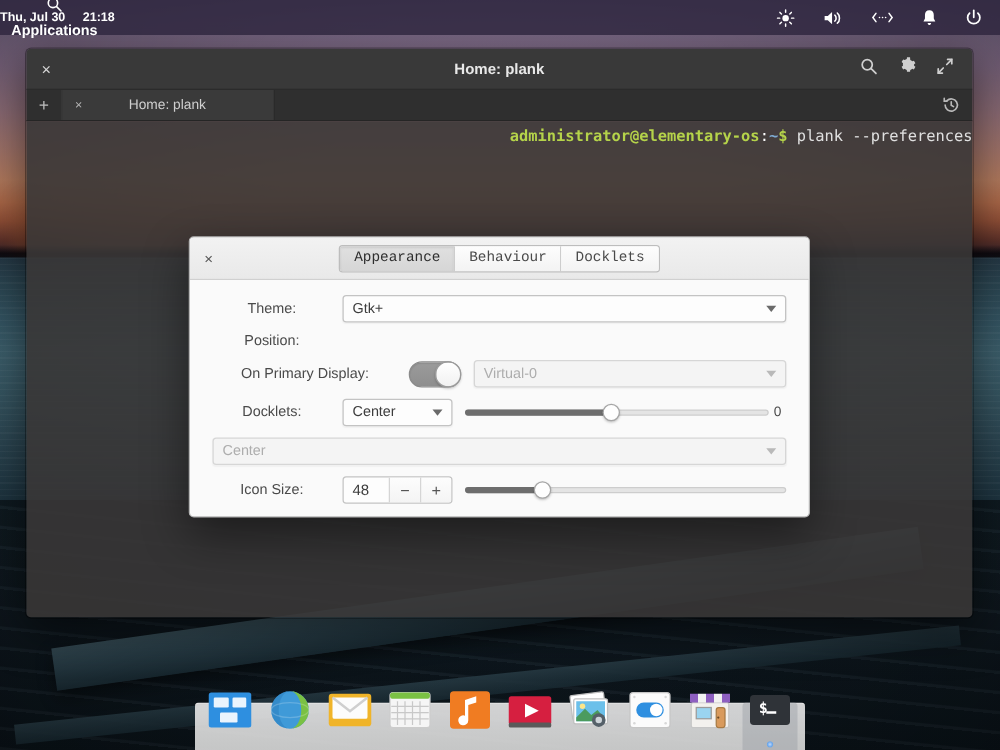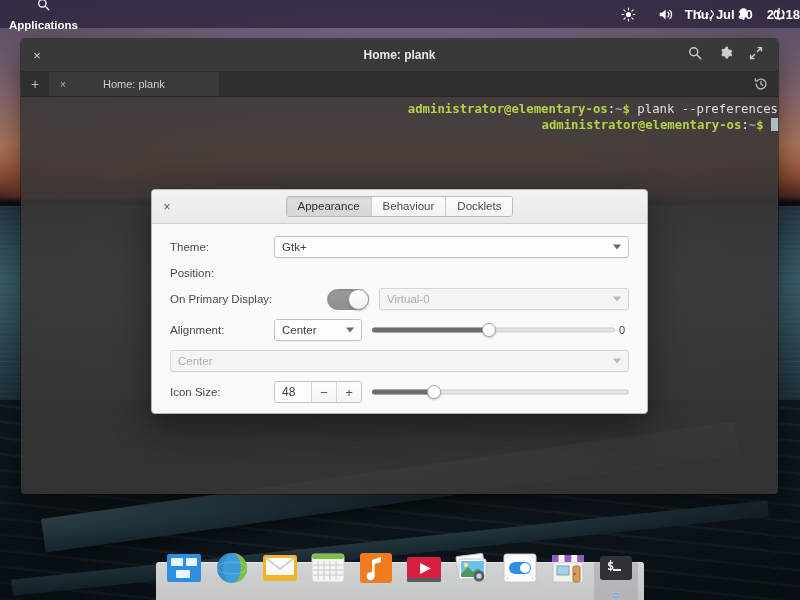--- a/index.html
+++ b/index.html
@@ -95,22 +95,22 @@
   
   #panel {
     position: absolute; left: 0; top: 0; width: 800px; height: 28px;
     background: rgba(46,38,62,0.82);
     display: flex; align-items: center;
     color: #ffffff;
     font-size: 11.5px; font-weight: bold;
     z-index: 50;
   }
   .panel-left { display: flex; align-items: center; gap: 6px; padding-left: 9px; flex-direction: column; }
-  .panel-center { position: absolute; left: 0; right: 0; text-align: right;
-    font-size: 13px; font-weight: bold; pointer-events: none; }
+  .panel-center { position: absolute; left: 0; right: 0; text-align: left;
+    font-size: 10px; font-weight: bold; pointer-events: none; }
   .panel-center span { pointer-events: auto; }
   .panel-right { margin-left: auto; display: flex; align-items: center; gap: 22px; padding-right: 14px; }
   .panel-right svg { display: block; }
   .dt-sep { display: inline-block; width: 14px; }
 
   
   #terminal {
     position: absolute; left: 21px; top: 39px; width: 757px; height: 455px;
     border-radius: 4px;
     box-shadow: 0 10px 34px rgba(0,0,0,0.55), 0 0 0 1px rgba(0,0,0,0.35);
@@ -195,38 +195,39 @@
   .dlg-close {
     width: 30px; height: 34px; display: flex; align-items: center; justify-content: center;
     color: #555; font-size: 12px; cursor: pointer;
   }
   .tabs-seg {
     position: absolute; left: 0; right: 0; margin: 0 auto;
     width: max-content; display: flex;
     border: 1px solid #bdbdbd; border-radius: 3px; overflow: hidden;
     background: #fcfcfc;
     box-shadow: 0 1px 0 rgba(255,255,255,0.7) inset;
+    font-family: Liberation Mono, monospace;
   }
   .seg-tab {
     padding: 3px 11px 4px 11px;
     font-size: 11.5px; color: #4a4a4a; cursor: pointer;
     background: linear-gradient(to bottom, #fdfdfd 0%, #f3f3f3 100%);
     border-right: 1px solid #cdcdcd;
   }
   .seg-tab:last-child { border-right: none; }
   .seg-tab.active {
     background: linear-gradient(to bottom, #e0e0e0 0%, #d6d6d6 100%);
     color: #2e2e2e;
     box-shadow: 0 1px 2px rgba(0,0,0,0.12) inset;
   }
 
   .dlg-body { padding: 12px 18px 0 18px; }
   .row { display: flex; align-items: center; margin-bottom: 9px; }
   .lbl {
-    width: 104px; text-align: left; padding-right: 9px;
+    width: 104px; text-align: center; padding-right: 9px;
     color: #4a4a4a; font-size: 11.5px; white-space: nowrap;
   }
 
   .combo {
     position: relative; flex: 1; height: 22px;
     background: #fdfdfd; border: 1px solid #c3c3c3; border-radius: 3px;
     display: flex; align-items: center; padding-left: 7px;
     font-size: 11.5px; color: #3c3c3c; cursor: pointer;
     box-shadow: 0 1px 1px rgba(0,0,0,0.04);
   }
@@ -445,21 +446,20 @@
         <svg width="14" height="14" viewBox="0 0 16 16" stroke="#b9b9b9" stroke-width="1.5" fill="none" stroke-linecap="round">
           <path d="M2.4 8a5.6 5.6 0 1 0 1.7-4"></path>
           <path d="M1.6 1.8 V4.4 H4.2"></path>
           <path d="M8 5.1 V8.2 L10.1 9.5"></path>
         </svg>
       </div>
     </div>
 
     <div class="term-body">
       <div class="term-line"><span class="c-user">administrator@elementary-os</span><span class="c-colon">:</span><span class="c-path">~</span><span class="c-dollar">$</span><span class="c-cmd"> plank --preferences</span></div>
-      <div class="term-line"><span class="c-user">administrator@elementary-os</span><span class="c-colon">:</span><span class="c-path">~</span><span class="c-dollar">$</span><span class="c-cmd"> </span><span class="cursor-block"></span></div>
     </div>
   </div>
 
   <div id="plank-dialog">
     <div class="dlg-header">
       <div class="dlg-close">×</div>
       <div class="tabs-seg">
         <div class="seg-tab active">Appearance</div>
         <div class="seg-tab">Behaviour</div>
         <div class="seg-tab">Docklets</div>
@@ -485,21 +485,21 @@
         <div class="switch">
           <div class="knob"></div>
         </div>
         <div class="combo disabled gap-l">
           <span>Virtual-0</span>
           <span class="arrow"></span>
         </div>
       </div>
 
       <div class="row">
-        <div class="lbl">Alignment:</div>
+        <div class="lbl">Docklets:</div>
         <div class="combo small">
           <span>Center</span>
           <span class="arrow"></span>
         </div>
         <div class="slider-wrap gap-l">
           <div class="slider">
             <div class="track"></div>
             <div class="fill" id="offset-fill" style="width: 48%;"></div>
             <div class="knob" id="offset-knob" style="left: 48%;"></div>
           </div>

